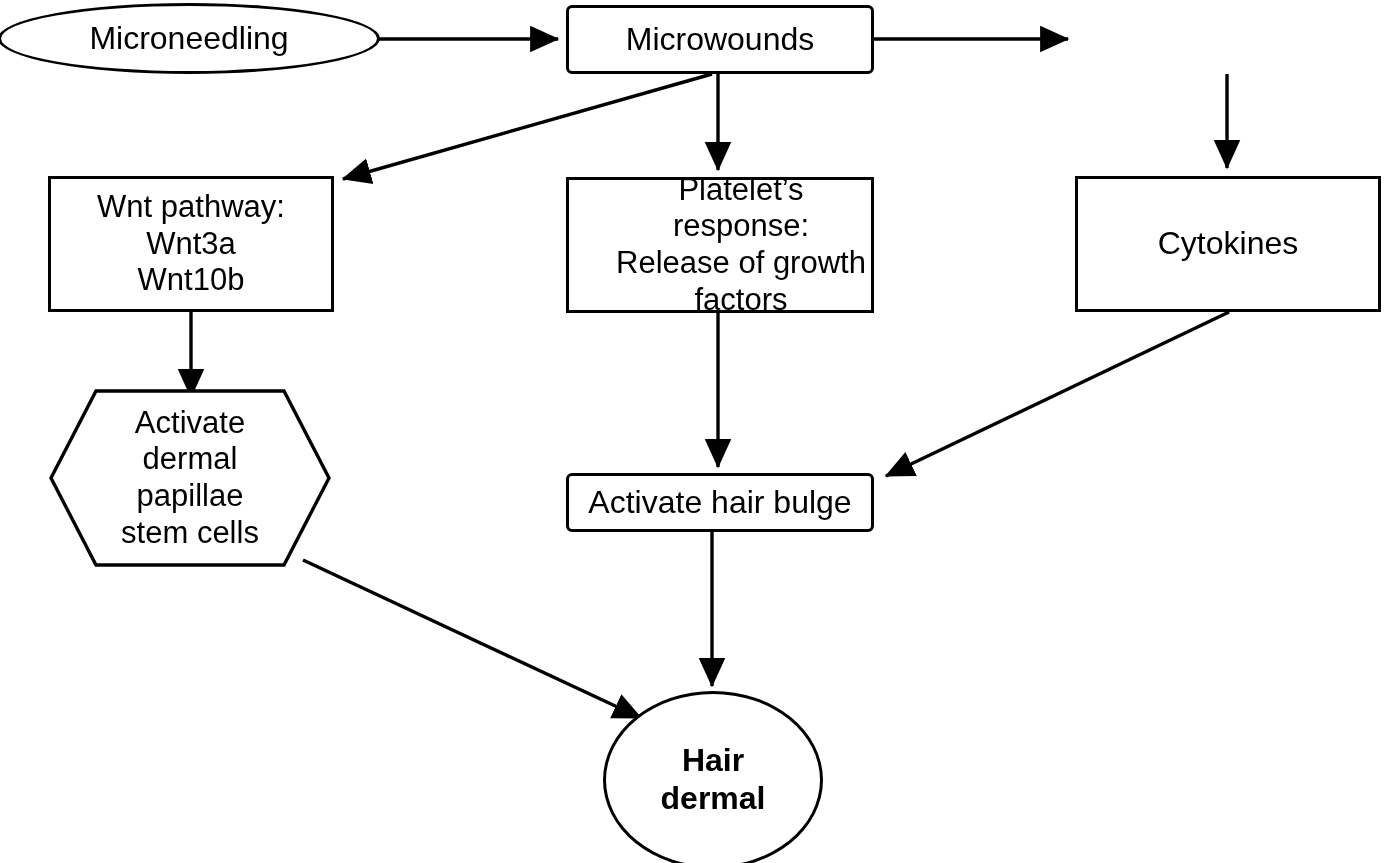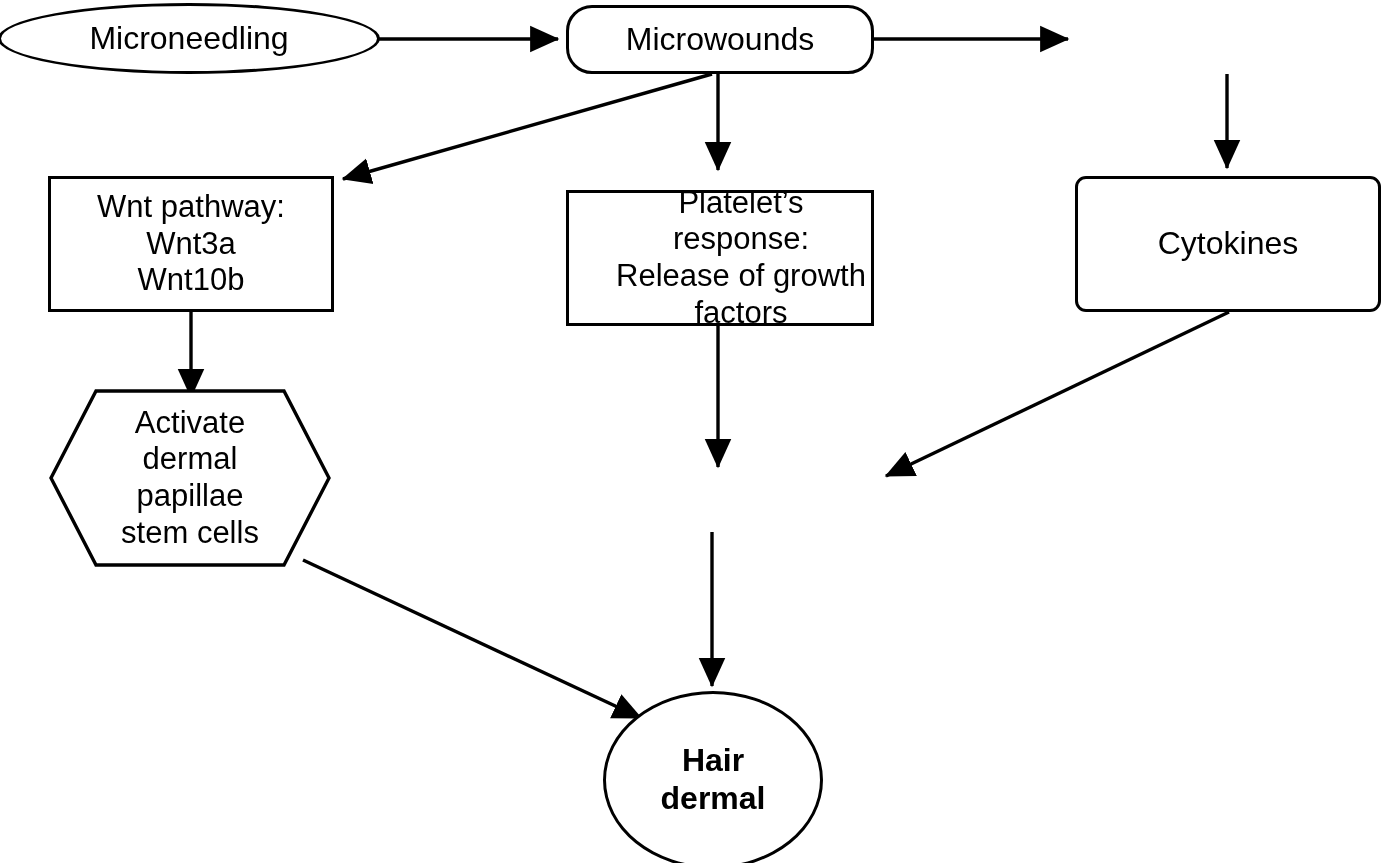--- a/index.html
+++ b/index.html
@@ -41,21 +41,21 @@
     width: 100%;
     line-height: 1.18;
     white-space: pre-line;
   }
   .rect-sharp {
     border: 3px solid #000000;
     border-radius: 0;
   }
   .rect-round {
     border: 3px solid #000000;
-    border-radius: 26px;
+    border-radius: 6px;
   }
   .ellipse {
     border: 3px solid #000000;
     border-radius: 50%;
   }
   .hexagon {
     border: none;
     background: transparent;
   }
   .hexagon .hex-svg {
@@ -132,39 +132,42 @@
     <span class="node-label">Microwounds</span>
   </div>
 
 
   <div class="node rect-sharp fs-31" style="left:48px; top:176px; width:286px; height:136px;">
     <span class="node-label">Wnt pathway:
 Wnt3a
 Wnt10b</span>
   </div>
 
-  <div class="node rect-sharp fs-31" style="left:566px; top:190px; width:308px; height:136px;padding-left:42px;">
+  <div class="node rect-sharp fs-31" style="left:566px; top:177px; width:308px; height:136px;padding-left:42px;">
     <span class="node-label">Platelet’s response:
 Release of growth
 factors</span>
   </div>
 
-  <div class="node rect-sharp fs-32" style="left:1075px; top:176px; width:306px; height:136px;border-radius:11px;">
+  <div class="node rect-sharp fs-32" style="left:1075px; top:176px; width:306px; height:136px;">
     <span class="node-label">Cytokines</span>
   </div>
 
   <div class="node hexagon fs-31" style="left:48px; top:388px; width:284px; height:180px;">
     <svg class="hex-svg" width="284" height="180" viewBox="0 0 284 180" xmlns="http://www.w3.org/2000/svg">
       <polygon points="48,3 236,3 281,90 236,177 48,177 3,90" fill="#ffffff" stroke="#000000" stroke-width="3.4" stroke-linejoin="miter"></polygon>
     </svg>
     <span class="node-label">Activate
 dermal
 papillae
 stem cells</span>
   </div>
 
+  <div class="node rect-round fs-32" style="left:566px; top:473px; width:308px; height:59px;">
+    <span class="node-label">Activate hair bulge</span>
+  </div>
 
   <div class="node ellipse fs-32 bold" style="left:603px; top:691px; width:220px; height:178px;">
     <span class="node-label">Hair
 dermal</span>
   </div>
 
 </div>
 
 </body></html>

